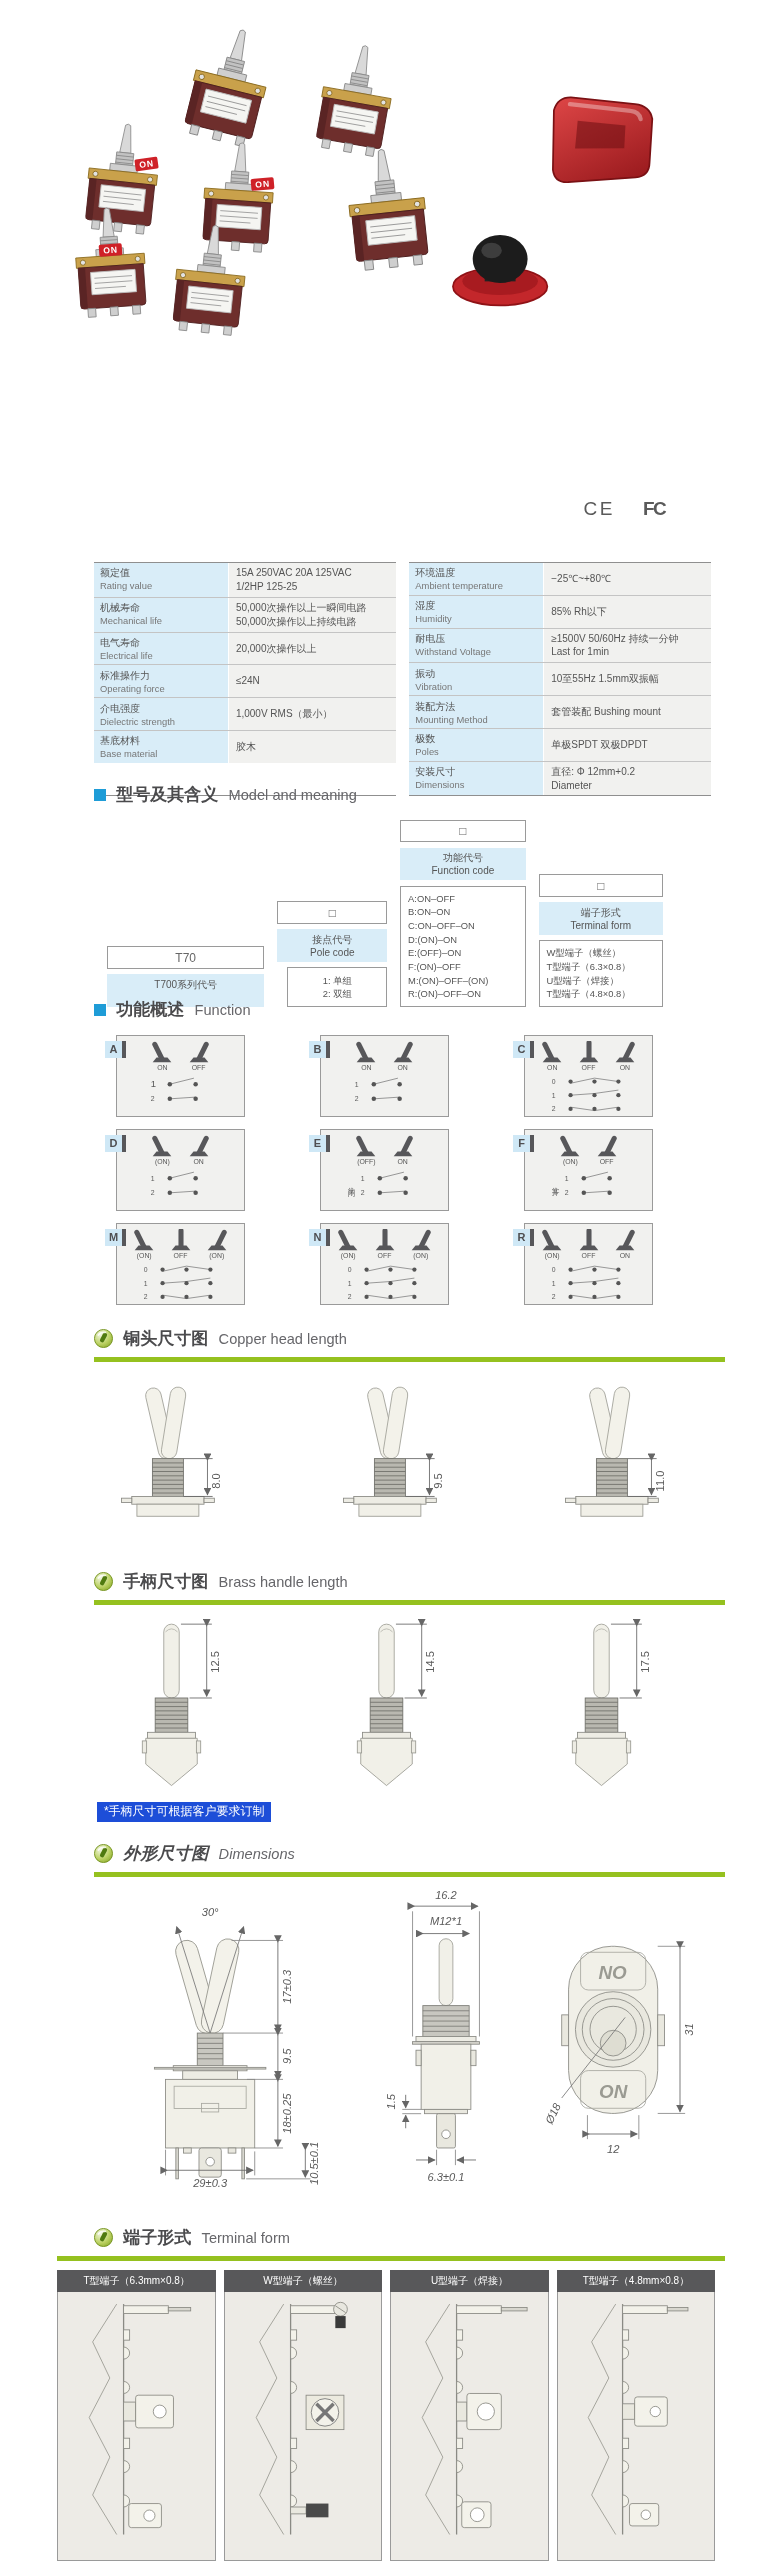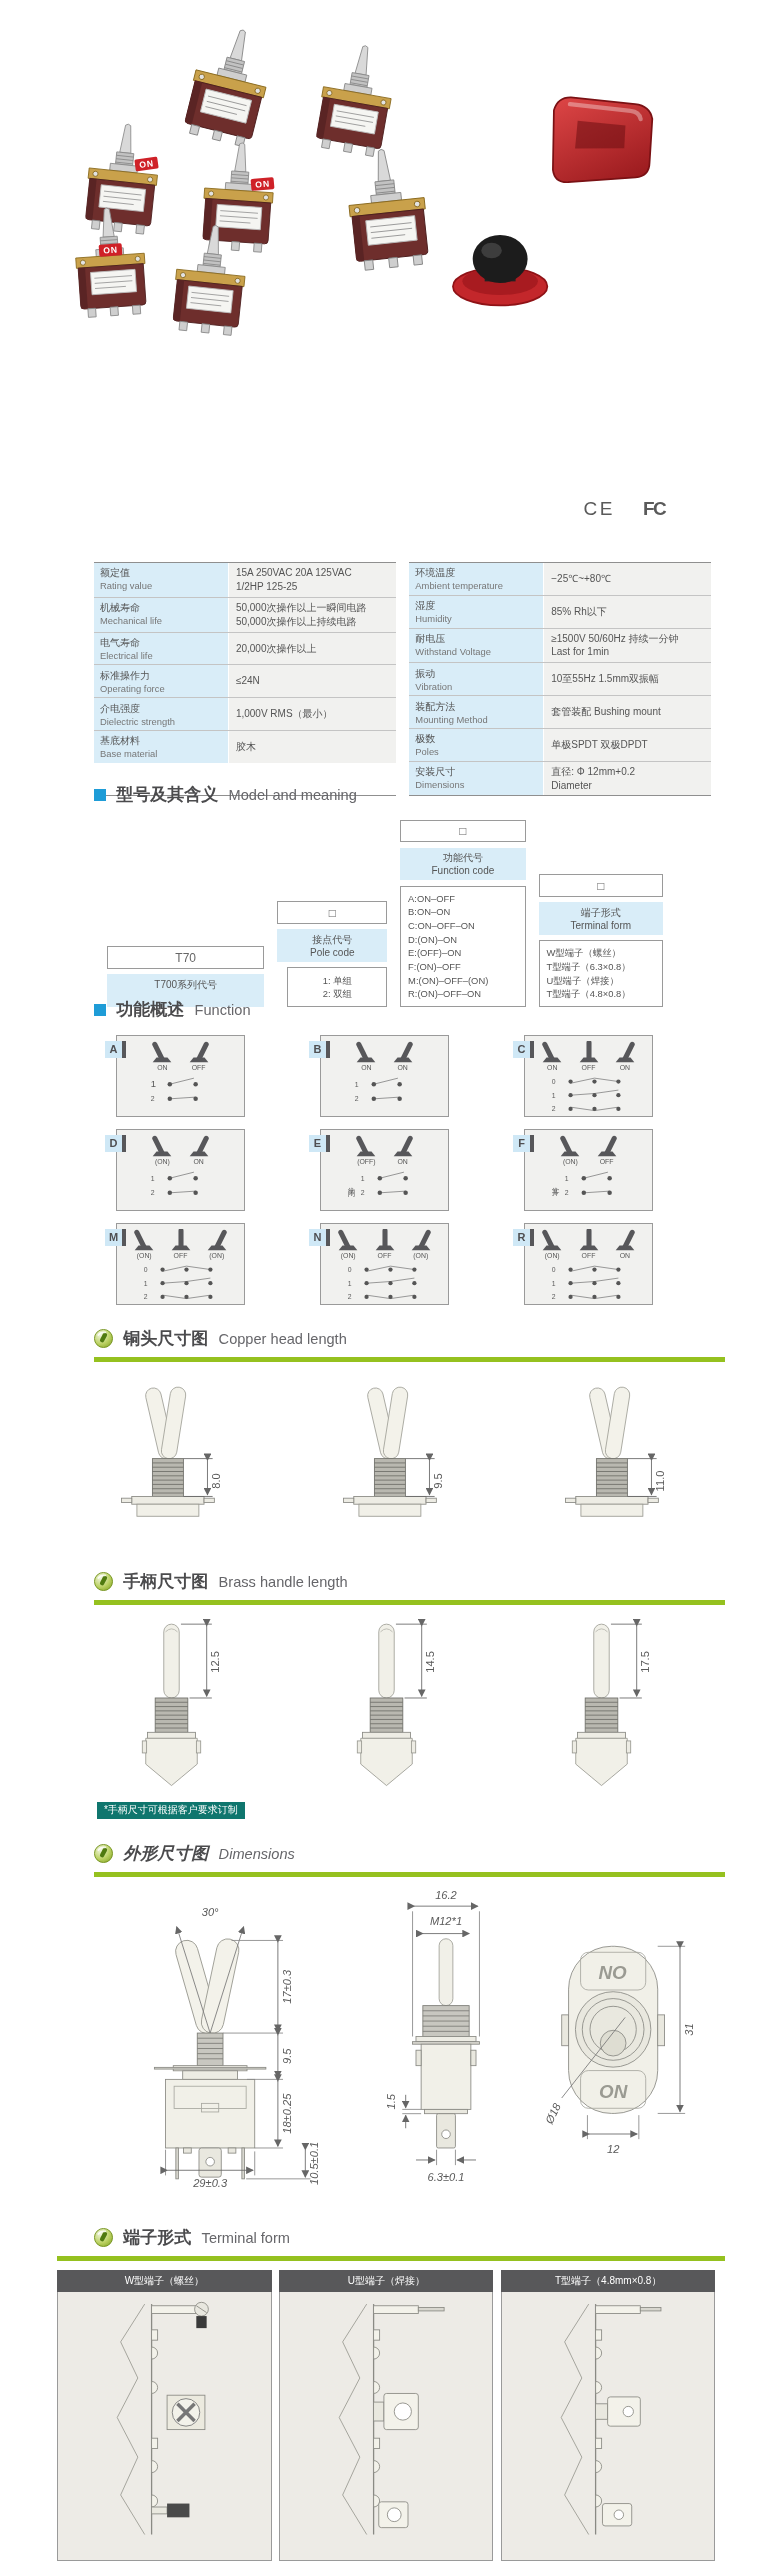--- a/index.html
+++ b/index.html
@@ -60,21 +60,21 @@
   .fn-levers{display:flex;justify-content:center;gap:10.3px;}
   .fn-lv{display:flex;flex-direction:column;align-items:center;width:26px;}
   .fn-lv span{font-size:6.9px;color:#555;margin-top:0.9px;white-space:nowrap;}
   .fn-sch{display:flex;justify-content:center;align-items:center;margin-top:2.6px;gap:2.6px;}
   .fn-side{writing-mode:vertical-rl;font-size:7.7px;color:#666;letter-spacing:1.7px;}
 
   
   .draw-row{display:flex;margin-top:13.7px;}
   .copper-row{margin-left:52px;gap:67px;}
   .handle-row{margin-left:60px;gap:86px;}
-  .note-badge{display:inline-block;background:#0f766e;color:#fff;font-size:10px;
+  .note-badge{display:inline-block;background:#1d4ed8;color:#fff;font-size:12px;
               padding:1.7px 6.9px;margin-top:6.9px;margin-left:50px;}
 
   .dims-canvas{position:relative;height:331px;margin-top:3.4px;}
   .dims-front{position:absolute;left:47px;top:8.6px;}
   .dims-side{position:absolute;left:326px;top:8.6px;}
   .dims-top{position:absolute;left:489px;top:53px;}
 
   
   .term-row{display:flex;gap:7.7px;margin-top:8.6px;margin-left:10.3px;width:658px;}
   .term-panel{flex:1;display:flex;flex-direction:column;}
@@ -925,20 +925,34 @@
           <circle cx="11" cy="11" r="10.5" fill="url(#orbg)" stroke="#6f8f18"></circle>
           <rect x="8" y="4" width="5" height="12" rx="2.5" transform="rotate(28 11 11)" fill="#4f7a10"></rect>
           <path d="M5 7 q3 -4 8 -3" stroke="#fff" stroke-width="2" fill="none" stroke-linecap="round" opacity="0.8"></path>
         </svg>
     <span class="zh">端子形式</span>
     <span class="en">Terminal form</span>
   </div>
   <div class="green-bar" style="margin-left:10.3px;"></div>
   <div class="term-row">
 
+    <div class="term-panel">
+      <div class="term-head">T型端子（6.3mm×0.8）</div>
+      <div class="term-body">
+            <svg width="129" height="258" viewBox="0 0 150 300">
+        <use href="#term-base"></use>
+        <rect x="112" y="18" width="26" height="4" fill="#d8d7cf" stroke="#8a8a84"></rect>
+        <rect x="60" y="128" width="14" height="22" fill="#e9e8df" stroke="#8a8a84"></rect>
+        <rect x="74" y="120" width="44" height="38" rx="3" fill="#f3f2ea" stroke="#8a8a84"></rect>
+        <circle cx="102" cy="139" r="7.5" fill="#fff" stroke="#8a8a84"></circle>
+        <rect x="66" y="246" width="38" height="28" rx="3" fill="#f3f2ea" stroke="#8a8a84"></rect>
+        <circle cx="90" cy="260" r="6.5" fill="#fff" stroke="#8a8a84"></circle>
+      </svg>
+          </div>
+    </div>
 
     <div class="term-panel">
       <div class="term-head">W型端子（螺丝）</div>
       <div class="term-body">
             <svg width="129" height="258" viewBox="0 0 150 300">
         <use href="#term-base"></use>
         <circle cx="118" cy="20" r="8" fill="#e8e7df" stroke="#8a8a84"></circle>
         <line x1="112" y1="16" x2="124" y2="24" stroke="#8a8a84"></line>
         <rect x="112" y="28" width="12" height="14" fill="#3a3a3a"></rect>
         <rect x="78" y="120" width="44" height="40" fill="#eceadf" stroke="#8a8a84"></rect>

